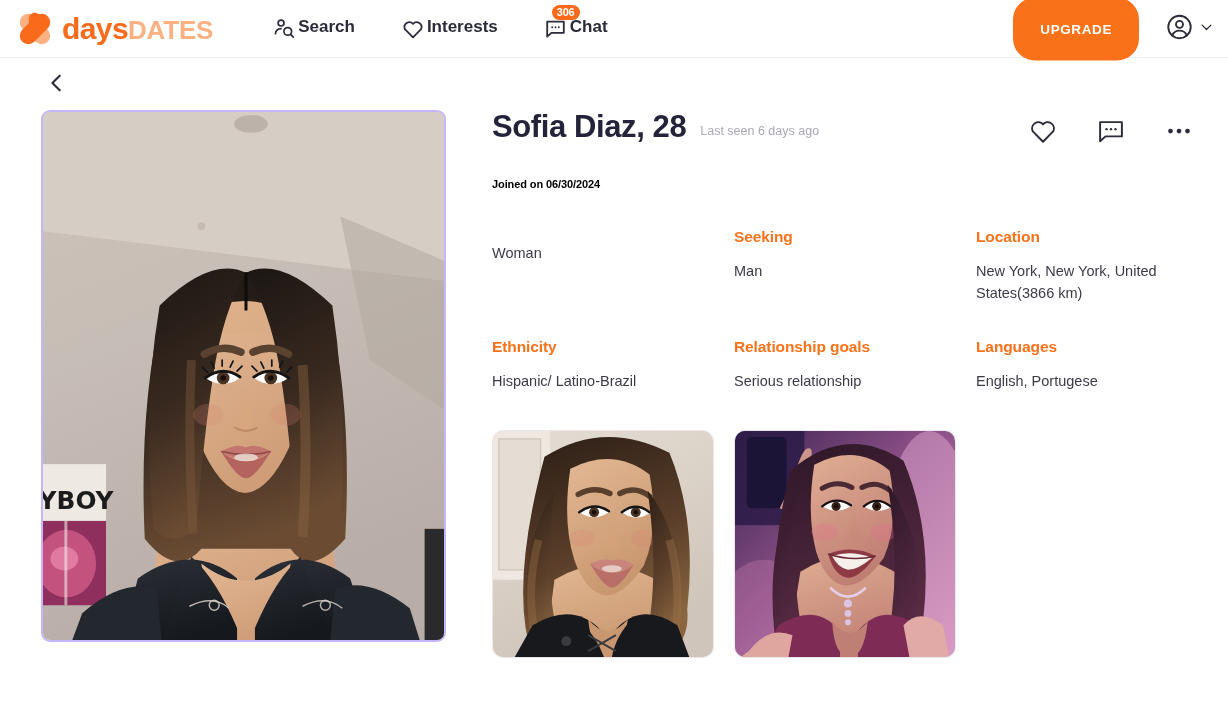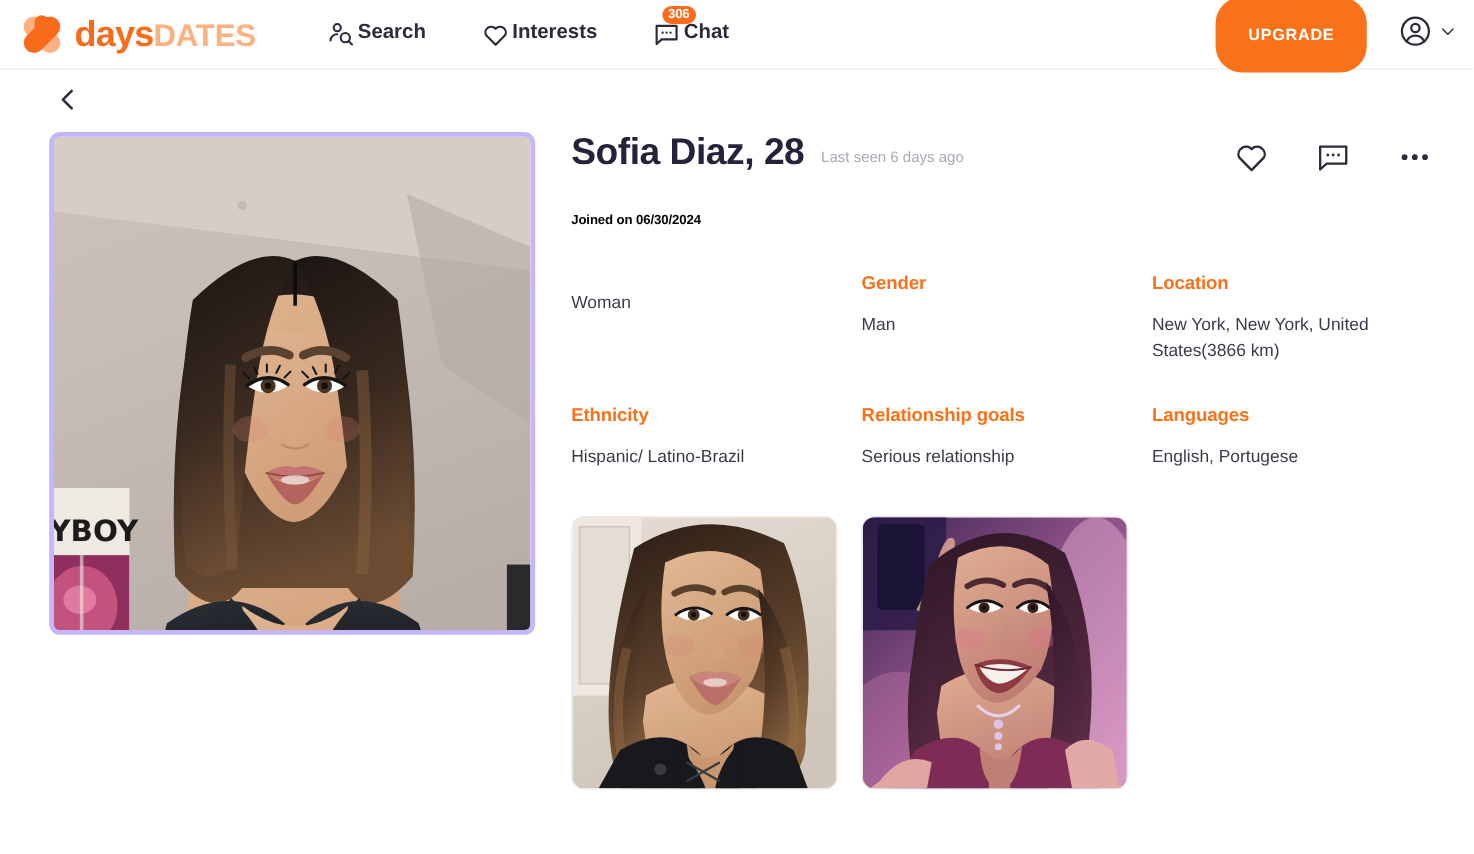--- a/index.html
+++ b/index.html
@@ -107,32 +107,32 @@
     background: none; border: none;
   }
 
   
   .content {
     display: flex;
     padding: 0 0 0 41px;
   }
   .photo-col { width: 405px; flex: 0 0 405px; }
   .main-photo {
-    width: 405px; height: 419px;
+    width: 405px; height: 532px;
     border-radius: 9px;
     overflow: hidden;
-    border: 4px solid #c4b5fd;
+    border: 2px solid #c4b5fd;
     position: relative;
     cursor: pointer;
   }
   .main-photo svg { display: block; width: 100%; height: 100%; }
 
   .info-col {
     flex: 1;
-    padding-left: 30px;
+    padding-left: 46px;
     padding-right: 18px;
     position: relative;
   }
 
   .name-row {
     display: flex;
     align-items: baseline;
     position: relative;
   }
   .profile-name {
@@ -429,21 +429,21 @@
 
     <div class="joined">Joined on 06/30/2024</div>
 
     <div class="facts">
 
       <div>
         <div class="fact-value">Woman</div>
       </div>
 
       <div>
-        <div class="fact-label">Gender</div>
+        <div class="fact-label">Seeking</div>
         <div class="fact-value">Man</div>
       </div>
 
       <div>
         <div class="fact-label">Location</div>
         <div class="fact-value">New York, New York, United States(3866 km)</div>
       </div>
 
       <div>
         <div class="fact-label">Ethnicity</div>

